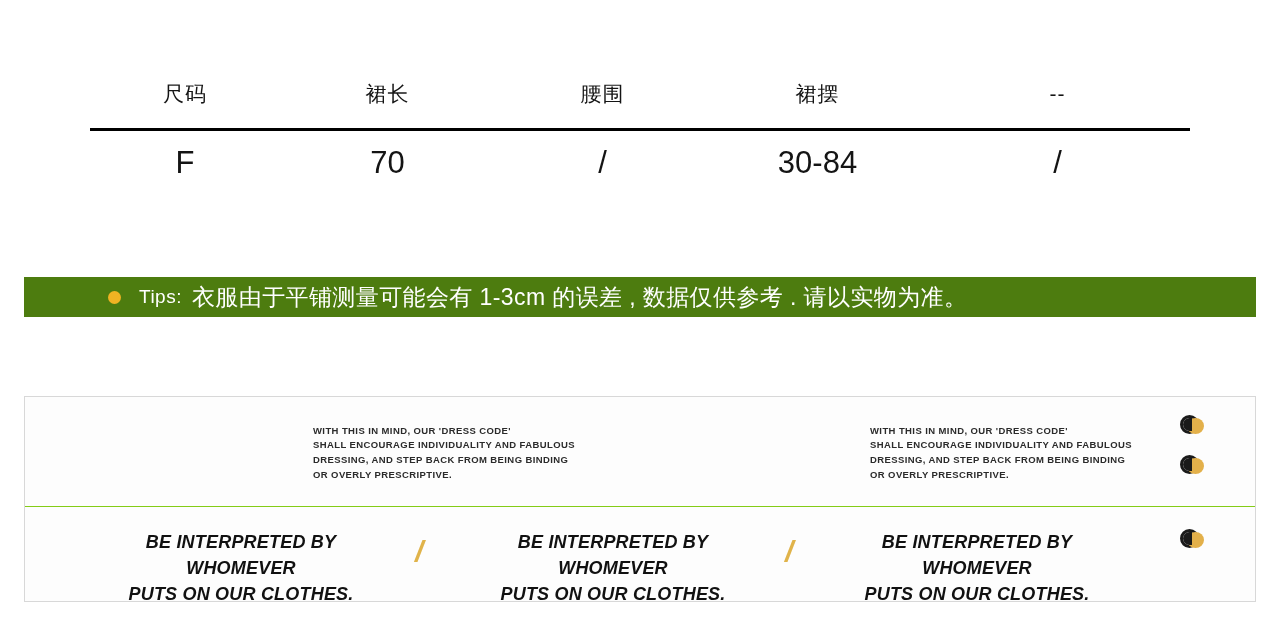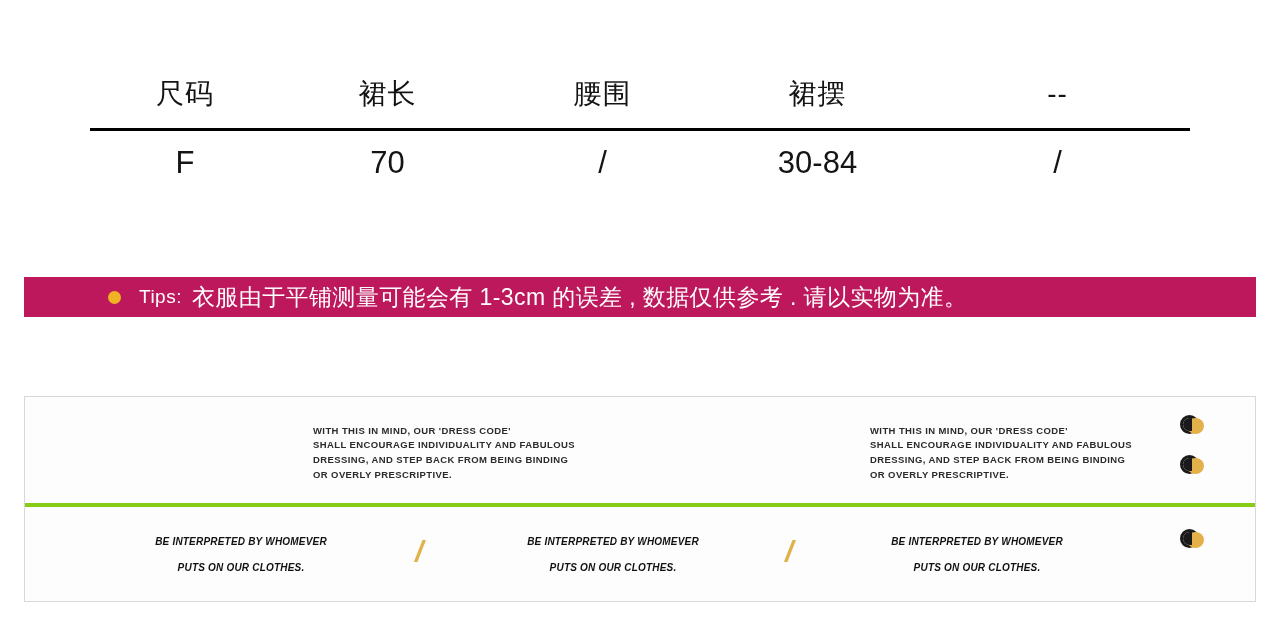--- a/index.html
+++ b/index.html
@@ -25,21 +25,21 @@
   }
   .size-row {
     display: flex;
     align-items: center;
   }
   .size-row .cell {
     text-align: center;
     font-weight: 400;
   }
   .size-row.header .cell {
-    font-size: 28px;
+    font-size: 21px;
     line-height: 60px;
     color: #141414;
     letter-spacing: 1px;
   }
   .size-row.values .cell {
     font-size: 31px;
     line-height: 64px;
     color: #141414;
   }
   .c0 { width: 190px; }
@@ -55,21 +55,21 @@
     width: 1100px;
   }
 
   
   .tips-bar {
     position: absolute;
     left: 24px;
     top: 277px;
     width: 1232px;
     height: 40px;
-    background: #be185d;
+    background: #4d7c0f;
     display: flex;
     align-items: center;
     padding-left: 84px;
     box-sizing: border-box;
   }
   .tips-dot {
     width: 13px;
     height: 13px;
     border-radius: 50%;
     background: #f0b323;
@@ -97,21 +97,21 @@
     top: 396px;
     width: 1232px;
     height: 206px;
     border: 1px solid #d8d8d8;
     box-sizing: border-box;
     background: #fdfdfd;
   }
   .panel-top {
     position: relative;
     height: 110px;
-    border-bottom: 4px solid #84cc16;
+    border-bottom: 1px solid #84cc16;
     box-sizing: border-box;
     text-decoration: underline;
   }
   .panel-bottom {
     position: relative;
     height: 95px;
   }
 
   .mini-block {
     position: absolute;
@@ -121,21 +121,21 @@
     color: #2b2b2b;
     font-weight: 600;
     white-space: pre-line;
     transform: scaleY(0.92);
   }
   .mini-block.b1 { left: 288px; top: 24px; }
   .mini-block.b2 { left: 845px; top: 24px; }
 
   .bold-block {
     position: absolute;
-    font-size: 10px;
+    font-size: 18px;
     line-height: 26px;
     font-style: italic;
     font-weight: 700;
     letter-spacing: 0.2px;
     color: #111111;
     text-align: center;
     white-space: pre-line;
   }
   .bold-block.t1 { left: 76px;  top: 22px; width: 280px; }
   .bold-block.t2 { left: 448px; top: 22px; width: 280px; }

